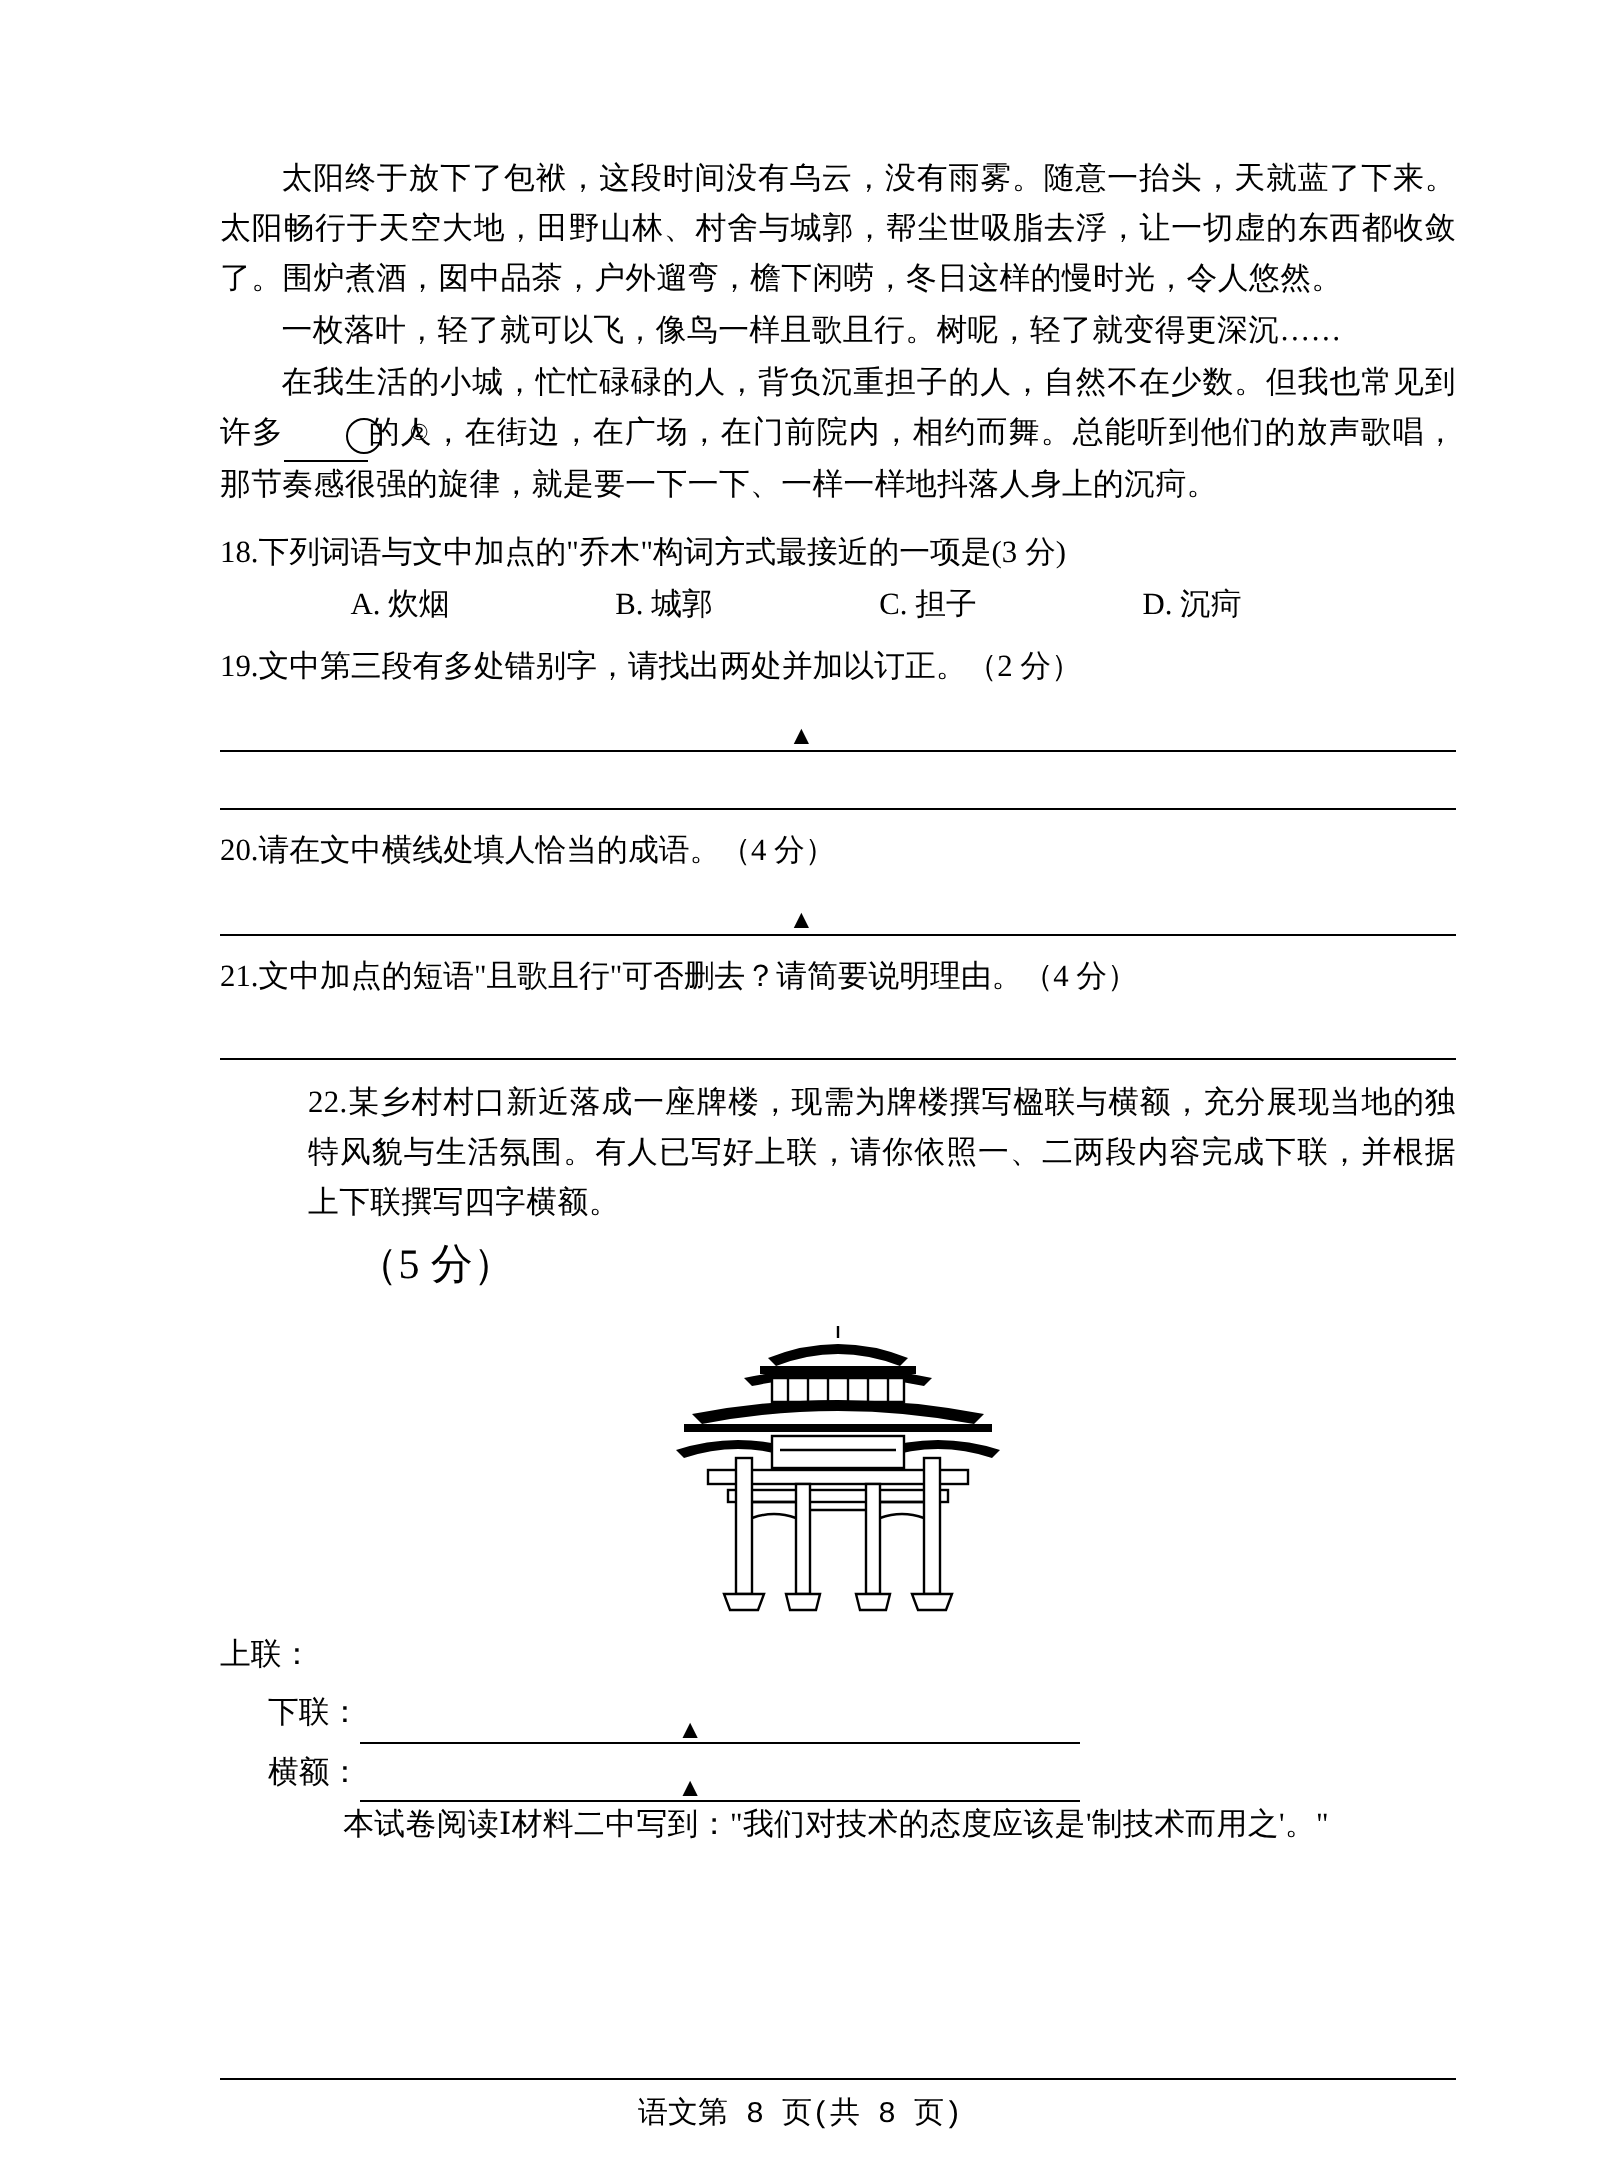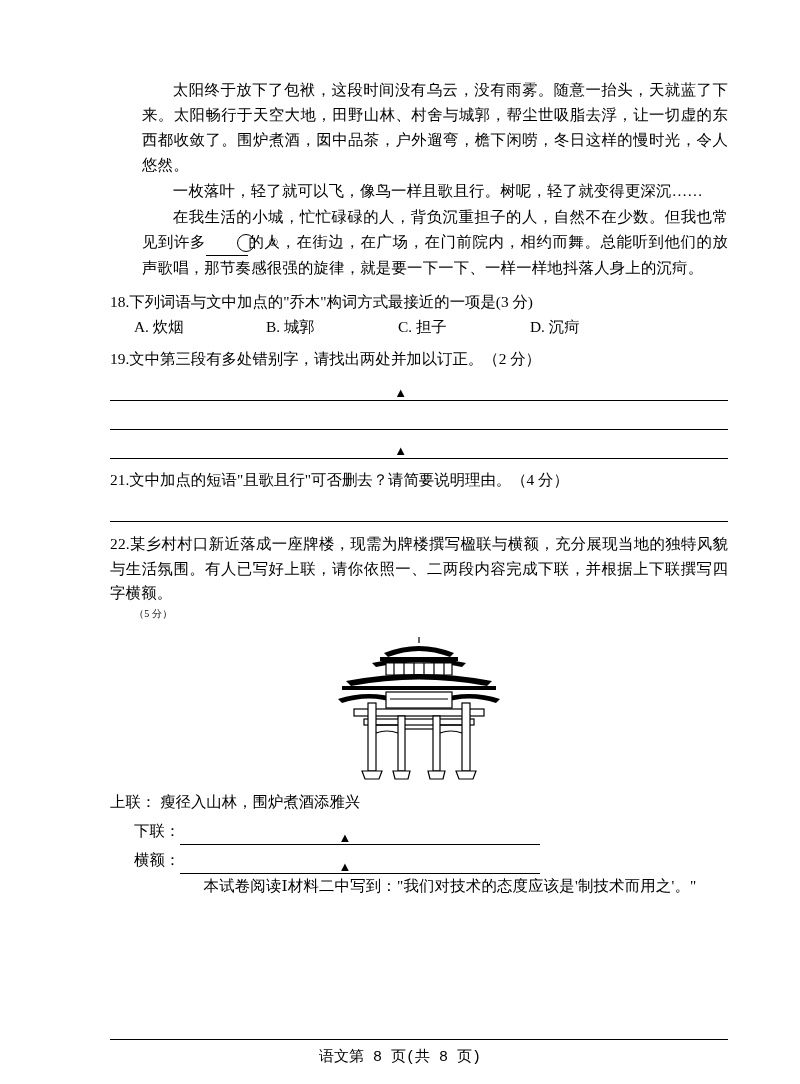--- a/index.html
+++ b/index.html
@@ -22,21 +22,21 @@
     box-sizing: border-box;
     padding: 78px 72px 0 110px;
   }
   p {
     margin: 0;
     font-size: 15.4px;
     line-height: 1.62;
     text-align: justify;
     letter-spacing: 0.2px;
   }
-  .indent2 { text-indent: 2em; margin-left: 32px; }
+  .indent2 { text-indent: 2em; }
   .body-para { margin-bottom: 1px; }
 
   .blank-underline {
     display: inline-block;
     border-bottom: 1px solid #000;
     width: 42px;
     text-align: center;
     vertical-align: baseline;
   }
   .circled {
@@ -55,39 +55,39 @@
     margin-top: 9px;
     font-size: 15.4px;
     line-height: 1.6;
   }
   .q-opts {
     margin-top: 3px;
     display: flex;
     font-size: 15.4px;
     padding-left: 24px;
   }
-  .q-opts .opt { width: 132px; }
+  .q-opts .opt { width: 132px; text-align: center; }
 
   .answer-line {
     margin-top: 2px;
     position: relative;
     height: 26px;
     border-bottom: 1px solid #000;
     width: 100%;
   }
   .answer-line .caret {
     position: absolute;
     left: 46%;
     bottom: 1px;
     font-size: 13px;
     line-height: 1;
   }
 
-  .q-block { margin-top: 10px; }
-  .q-cont { padding-left: 24px; font-size: 10px; line-height: 1.62; }
+  .q-block { margin-top: 10px; margin-left: 44px; }
+  .q-cont { padding-left: 24px; font-size: 21px; line-height: 1.62; }
 
   .gate-wrap {
     margin: 10px 0 4px 0;
     display: flex;
     justify-content: center;
   }
 
   .couplet {
     font-size: 15.4px;
     line-height: 1.9;
@@ -156,20 +156,23 @@
   </div>
 
   <div class="q">
     <span>19.</span><span>文中第三段有多处错别字，请找出两处并加以订正。（2 分）</span>
   </div>
   <div class="answer-line">
       <span class="caret">▲</span>
     </div>
   <div class="answer-line"></div>
 
+  <div class="q">
+    <span>20.</span><span>请在文中横线处填人恰当的成语。（4 分）</span>
+  </div>
   <div class="answer-line">
       <span class="caret">▲</span>
     </div>
 
   <div class="q">
     <span>21.</span><span>文中加点的短语"且歌且行"可否删去？请简要说明理由。（4 分）</span>
   </div>
   <div class="answer-line"></div>
 
   <div class="q-block">
@@ -220,21 +223,20 @@
         <path d="M52 100 Q63 96 74 100"></path>
         <path d="M116 100 Q127 96 138 100"></path>
         <path d="M81 96 L109 96"></path>
       </g>
     </svg>
   </div>
 
   <div class="couplet">
     <div class="couplet-row">
       <span class="lbl">上联：</span>
-      <span class="val">瘦径入山林，围炉煮酒添雅兴</span>
     </div>
     <div class="couplet-row" style="padding-left:24px">
       <span class="lbl">下联：</span>
       <span class="rule" style="width:360px">
           <span class="caret">▲</span>
         </span>
     </div>
     <div class="couplet-row" style="padding-left:24px">
       <span class="lbl">横额：</span>
       <span class="rule" style="width:360px">

